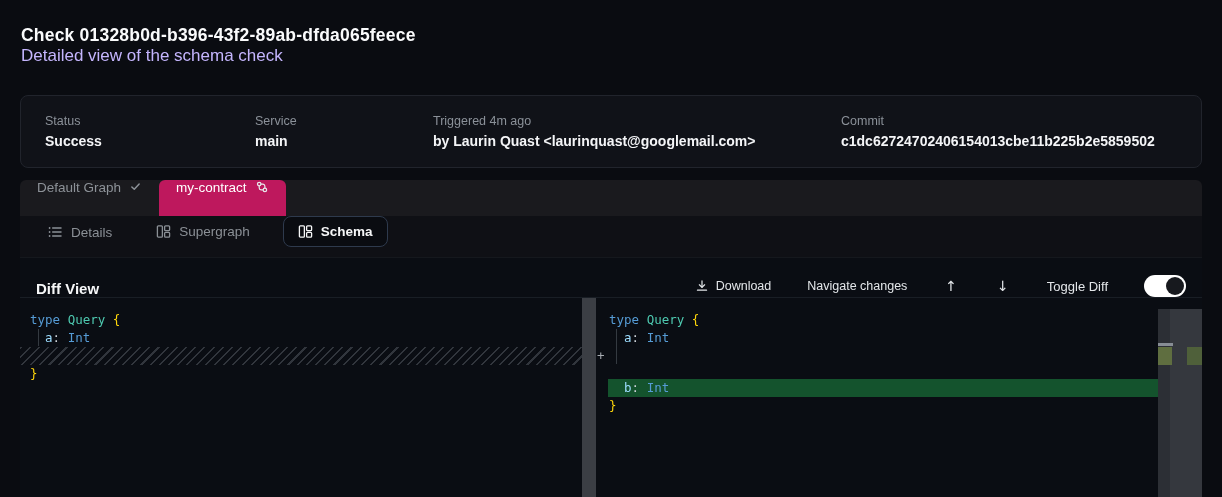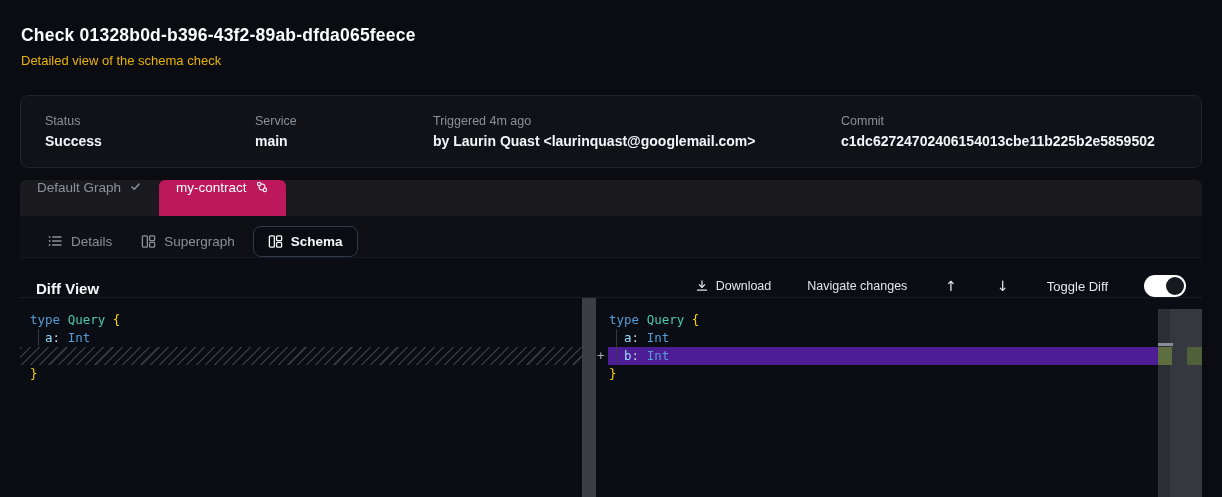--- a/index.html
+++ b/index.html
@@ -3,39 +3,39 @@
 <meta charset="utf-8">
 <style>
   html,body{margin:0;padding:0}
   body{
     width:1222px;height:497px;position:relative;overflow:hidden;
     background:#0a0c11;color:#fff;
     font-family:"Liberation Sans",sans-serif;
   }
   
   .page-title{position:absolute;left:21px;top:25px;font-size:17.5px;font-weight:700;letter-spacing:.2px;color:#fafbfc}
-  .page-subtitle{position:absolute;left:21px;top:53px;font-size:13px;color:#eab308}
+  .page-subtitle{position:absolute;left:21px;top:46px;font-size:17px;color:#c4b5fd}
   
   .summary-card{
     position:absolute;left:20px;top:95px;width:1182px;height:73px;box-sizing:border-box;
     background:#101218;border:1px solid #21242c;border-radius:8px;
     display:flex;align-items:center;padding:18px 24px;
   }
   .sum-col{display:flex;flex-direction:column;gap:5px}
   .w1{width:210px}.w2{width:178px}.w3{flex:1}.w4{width:336px}
   .sum-label{font-size:12.5px;color:#8b9199}
   .sum-value{font-size:14px;font-weight:600;color:#f4f5f7;white-space:nowrap}
   
   .tab-strip{position:absolute;left:20px;top:180px;width:1182px;height:36px;background:#1a1a1e;border-radius:6px 6px 0 0;display:flex}
   .graph-tab{display:flex;gap:8px;padding:0 17px;font-size:13.5px;color:#8d9298;cursor:default}
   .graph-tab.active{background:#be185d;color:#fff;border-radius:6px 6px 0 0}
   .graph-tab svg{flex:0 0 auto}
   
   .content{position:absolute;left:20px;top:216px;width:1182px;height:281px;background:#0f1015}
-  .view-tabs{height:42px;display:flex;align-items:flex-end;padding-left:16px;gap:7px;border-bottom:1px solid #15181d;box-sizing:border-box}
+  .view-tabs{height:42px;display:flex;align-items:flex-start;padding-left:16px;gap:22px;border-bottom:1px solid #15181d;box-sizing:border-box}
   .view-tab{display:flex;align-items:center;gap:8px;font-size:13.5px;color:#8b9096;background:none;border:1px solid transparent;padding:7px 10px;font-family:inherit}
   .view-tab.active{border:1px solid #2e3a4d;background:#0a0c11;border-radius:8px;color:#f6f7f8;padding:7px 14px;font-weight:600}
   .diff-header{height:40px;display:flex;align-items:flex-end;padding:0 16px;background:#0a0d13;border-bottom:1px solid #191e25;box-sizing:border-box}
   .diff-title{font-size:15px;font-weight:700;color:#f6f7f8}
   .diff-controls{margin-left:auto;display:flex;align-items:center;gap:36px}
   .ctrl{display:flex;align-items:center;gap:7px;font-size:12.5px;color:#e3e6e9;background:none;border:none;font-family:inherit;padding:0}
   .arrow-btn{font-size:14px;color:#e3e6e9;background:none;border:none;padding:0 2px;font-family:"DejaVu Sans",sans-serif}
   .toggle{width:42px;height:22px;background:#ffffff;border-radius:11px;position:relative;border:none;padding:0}
   .toggle .toggle-knob{position:absolute;top:2px;right:2px;width:18px;height:18px;border-radius:50%;background:#17191e}
   
@@ -179,21 +179,21 @@
         <div class="code-line"><span style="color: rgb(212, 212, 212);">  </span><span style="color: rgb(156, 220, 254);">a</span><span style="color: rgb(205, 210, 216);">:</span><span style="color: rgb(212, 212, 212);"> </span><span style="color: rgb(86, 156, 214);">Int</span></div>
         <div class="code-line hatch"></div>
         <div class="code-line"><span style="color: rgb(255, 214, 10);">}</span></div>
       </div>
     <div class="indent-guide guide-left"></div>
     <div class="splitter"></div>
     <div class="plus-marker">+</div>
     <div class="pane" id="right-pane">
         <div class="code-line"><span style="color: rgb(86, 156, 214);">type</span><span style="color: rgb(212, 212, 212);"> </span><span style="color: rgb(78, 201, 176);">Query</span><span style="color: rgb(212, 212, 212);"> </span><span style="color: rgb(255, 214, 10);">{</span></div>
         <div class="code-line"><span style="color: rgb(212, 212, 212);">  </span><span style="color: rgb(156, 220, 254);">a</span><span style="color: rgb(205, 210, 216);">:</span><span style="color: rgb(212, 212, 212);"> </span><span style="color: rgb(86, 156, 214);">Int</span></div>
-        <div class="code-line" style="background: #4c1d95;"><span style="color: rgb(212, 212, 212);">  </span><span style="color: rgb(156, 220, 254);">b</span><span style="color: rgb(205, 210, 216);">:</span><span style="color: rgb(212, 212, 212);"> </span><span style="color: rgb(86, 156, 214);">Int</span></div>
+        <div class="code-line" style="background: #14532d; margin-top: 32px;"><span style="color: rgb(212, 212, 212);">  </span><span style="color: rgb(156, 220, 254);">b</span><span style="color: rgb(205, 210, 216);">:</span><span style="color: rgb(212, 212, 212);"> </span><span style="color: rgb(86, 156, 214);">Int</span></div>
         <div class="code-line"><span style="color: rgb(255, 214, 10);">}</span></div>
       </div>
     <div class="indent-guide guide-right"></div>
     <div class="scrollbar-col"></div>
     <div class="minimap-col"></div>
     <div class="minimap-text-mark"></div>
     <div class="ruler-marker"></div>
     <div class="minimap-marker"></div>
   </div>
 </div>

